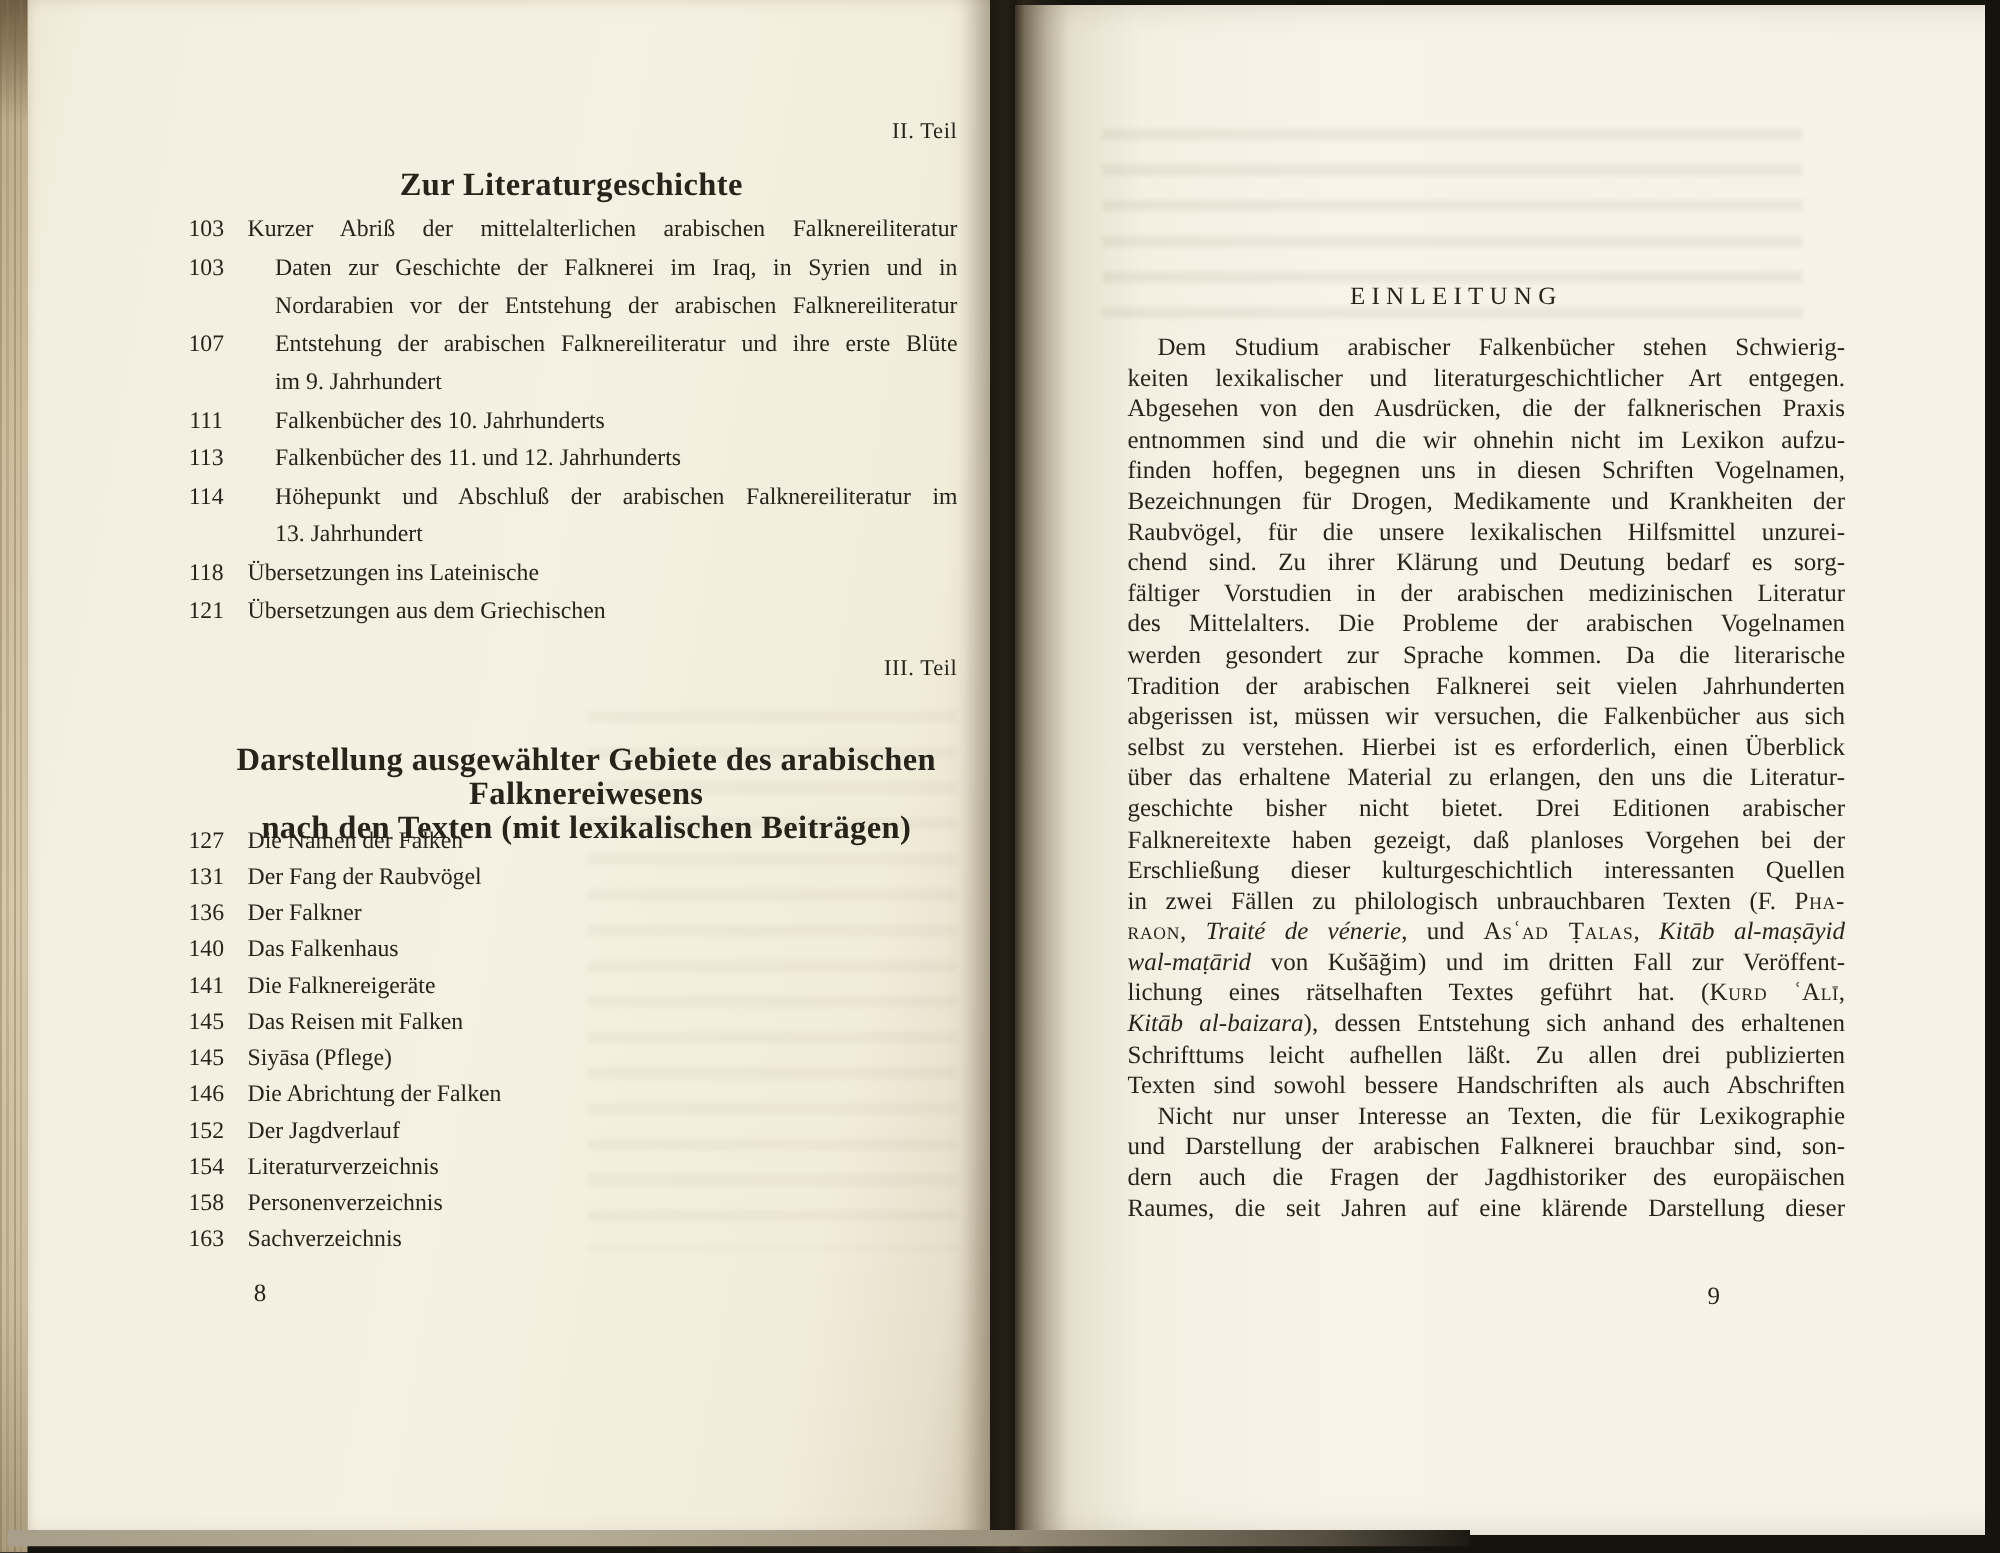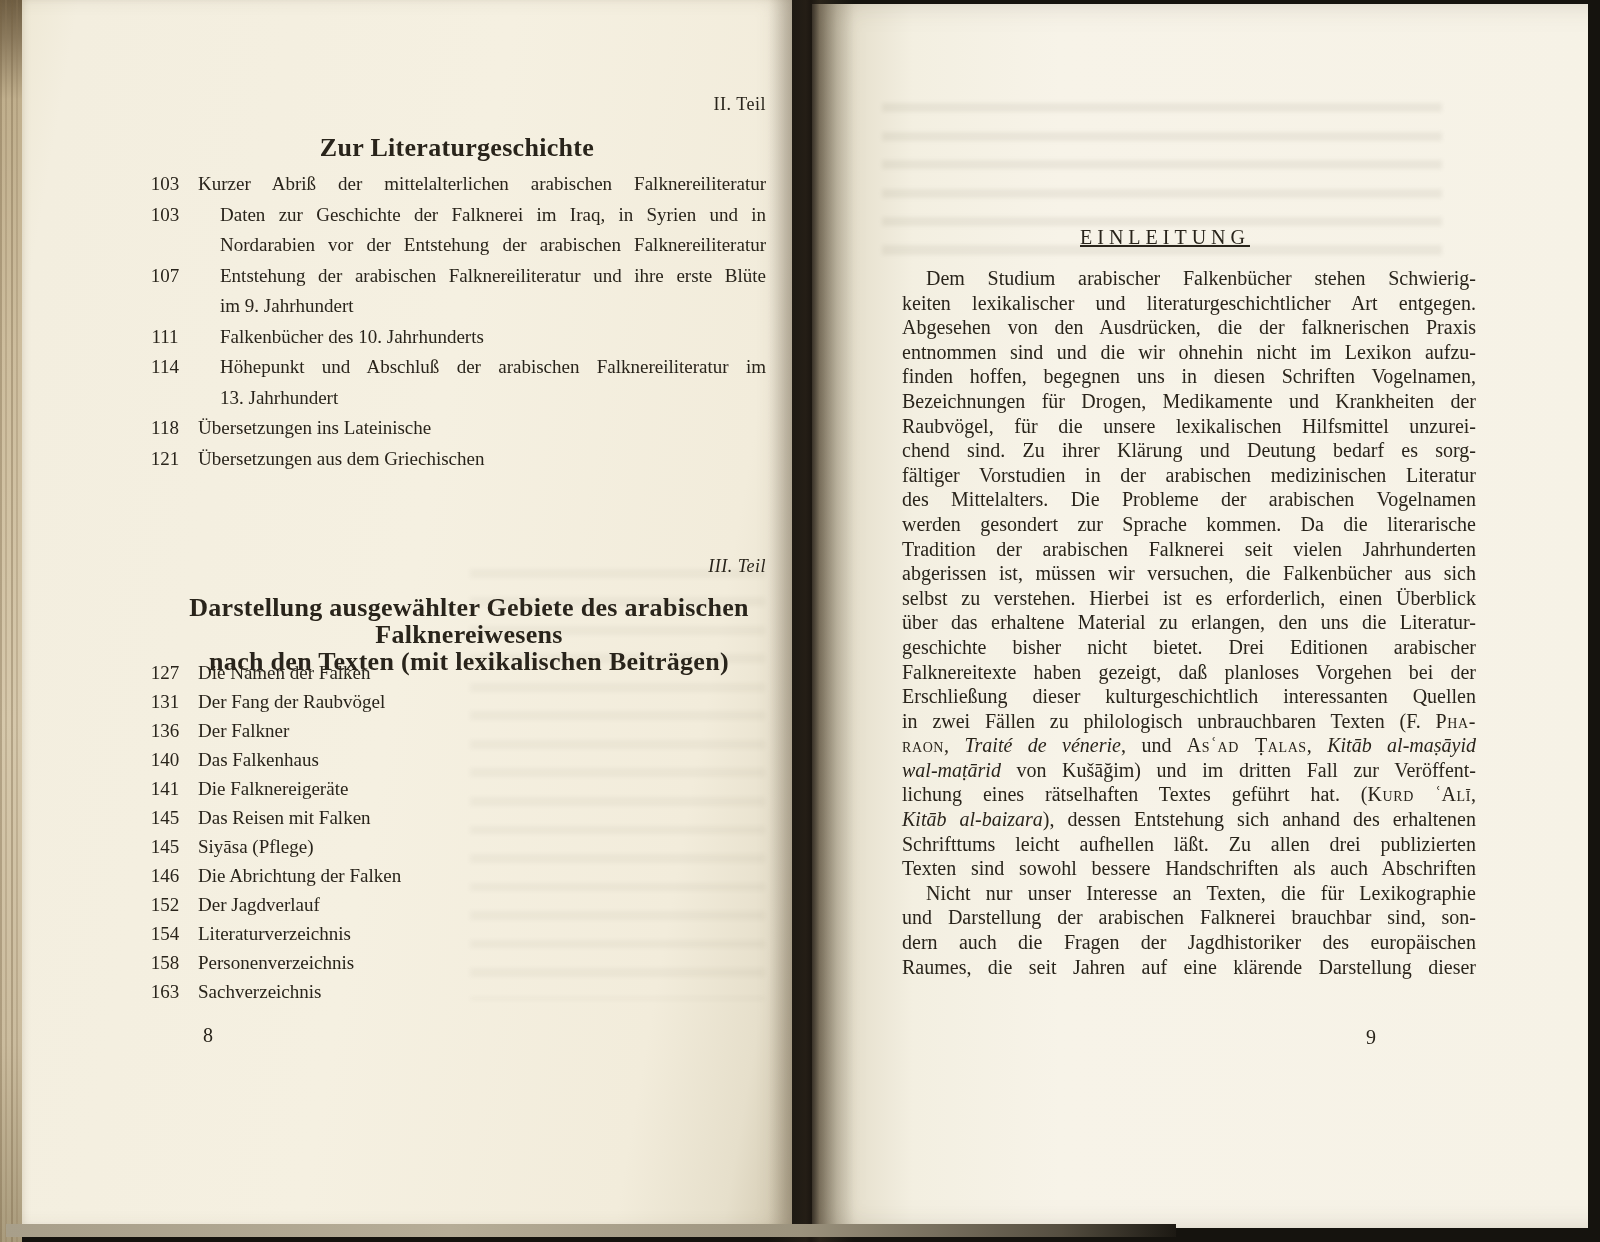--- a/index.html
+++ b/index.html
@@ -98,41 +98,47 @@
           <div class="toc-line">im 9. Jahrhundert</div>
         </div>
       </div>
       <div class="toc-row lv2">
         <div class="toc-num">111</div>
         <div class="toc-txt">
           <div class="toc-line">Falkenbücher des 10. Jahrhunderts</div>
         </div>
       </div>
       <div class="toc-row lv2">
+        <div class="toc-num">113</div>
+        <div class="toc-txt">
+          <div class="toc-line">Falkenbücher des 11. und 12. Jahrhunderts</div>
+        </div>
+      </div>
+      <div class="toc-row lv2">
         <div class="toc-num">114</div>
         <div class="toc-txt">
           <div class="toc-line just">Höhepunkt und Abschluß der arabischen Falknereiliteratur im</div>
           <div class="toc-line">13. Jahrhundert</div>
         </div>
       </div>
       <div class="toc-row lv1">
         <div class="toc-num">118</div>
         <div class="toc-txt">
           <div class="toc-line">Übersetzungen ins Lateinische</div>
         </div>
       </div>
       <div class="toc-row lv1">
         <div class="toc-num">121</div>
         <div class="toc-txt">
           <div class="toc-line">Übersetzungen aus dem Griechischen</div>
         </div>
       </div>
     </div>
 
-  <div class="col-left kicker" style="top:556px;font-style:italic;">III. Teil</div>
+  <div class="col-left kicker" style="top:524px;">III. Teil</div>
   <div class="col-left sect-title" style="top:594px;line-height:27px;margin-left:12px;" id="title3">
       <span class="tline">Darstellung ausgewählter Gebiete des arabischen Falknereiwesens</span>
       <span class="tline">nach den Texten (mit lexikalischen Beiträgen)</span>
     </div>
   <div class="col-left toc toc-3" style="top:658px;" id="toc3">
       <div class="toc-row lv1">
         <div class="toc-num">127</div>
         <div class="toc-txt">
           <div class="toc-line">Die Namen der Falken</div>
         </div>
@@ -204,21 +210,21 @@
         </div>
       </div>
     </div>
 
   <div class="folio" style="left:183px;top:1024px;">8</div>
 </div>
 
 <div class="page right-page">
   <div class="ghost ghost-r"></div>
 
-  <div class="col-right chap-head" style="top:222px;text-decoration:underline;">EINLEITUNG</div>
+  <div class="col-right chap-head" style="top:222px;">EINLEITUNG</div>
   <div class="col-right body-text" style="top:262px;margin-left:24px;" id="bodytext">
       <div class="body-line indent">Dem Studium arabischer Falkenbücher stehen Schwierig-</div>
       <div class="body-line">keiten lexikalischer und literaturgeschichtlicher Art entgegen.</div>
       <div class="body-line">Abgesehen von den Ausdrücken, die der falknerischen Praxis</div>
       <div class="body-line">entnommen sind und die wir ohnehin nicht im Lexikon aufzu-</div>
       <div class="body-line">finden hoffen, begegnen uns in diesen Schriften Vogelnamen,</div>
       <div class="body-line">Bezeichnungen für Drogen, Medikamente und Krankheiten der</div>
       <div class="body-line">Raubvögel, für die unsere lexikalischen Hilfsmittel unzurei-</div>
       <div class="body-line">chend sind. Zu ihrer Klärung und Deutung bedarf es sorg-</div>
       <div class="body-line">fältiger Vorstudien in der arabischen medizinischen Literatur</div>

